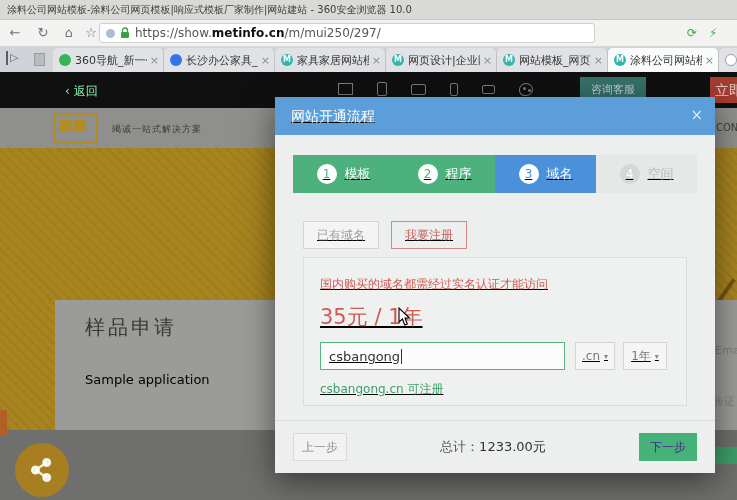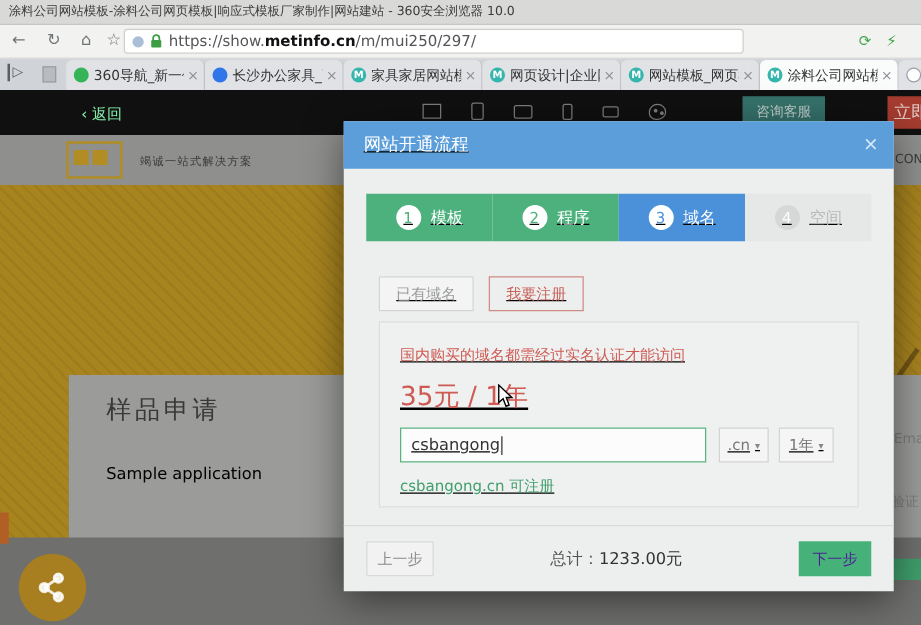--- a/index.html
+++ b/index.html
@@ -50,21 +50,21 @@
   .devices { position:absolute; left:338px; top:10px; display:flex; align-items:center; gap:24px; }
   .dev { border:1px solid #7d7d7d; }
   .dev-monitor { width:15px; height:12px; }
   .dev-tab-p { width:10px; height:14px; border-radius:2px; }
   .dev-tab-l { width:15px; height:11px; border-radius:2px; }
   .dev-ph-p { width:8px; height:13px; border-radius:2px; }
   .dev-ph-l { width:13px; height:9px; border-radius:2px; }
   .dev-palette { width:14px; height:13px; border:1px solid #7d7d7d; border-radius:50% 50% 50% 42%; position:relative; }
   .dev-palette::after { content:""; position:absolute; left:3px; top:3px; width:3px; height:3px;
     border-radius:50%; background:#7d7d7d; box-shadow:5px 2px 0 #7d7d7d; }
-  .consult-btn { position:absolute; left:594px; top:5px; width:66px; height:26px; background:#35716a;
+  .consult-btn { position:absolute; left:580px; top:5px; width:66px; height:26px; background:#35716a;
     color:#c2cfcd; font-size:11px; line-height:26px; text-align:center; }
   .buy-btn { position:absolute; left:666px; top:5px; width:66px; height:26px; background:#a63c30;
     color:#e0c7c3; font-size:14px; line-height:26px; text-align:center;margin-left:44px; }
 
   .logobar { position:absolute; top:36px; left:0; width:737px; height:40px; background:#8f8f8d; }
   .sitelogo { position:absolute; left:53px; top:5px; width:45px; height:30px; border:2px solid #b28d24;
     display:flex; gap:3px; padding:5px 4px; }
   .sitelogo i { display:block; width:12px; height:12px; background:#b28d24; }
   .tagline { position:absolute; left:112px; top:15px; font-size:9px; color:#3b3b39; letter-spacing:1px; }
   .contact-partial { position:absolute; left:716px; top:14px; font-size:10px; color:#3d3d3b; white-space:nowrap; }

